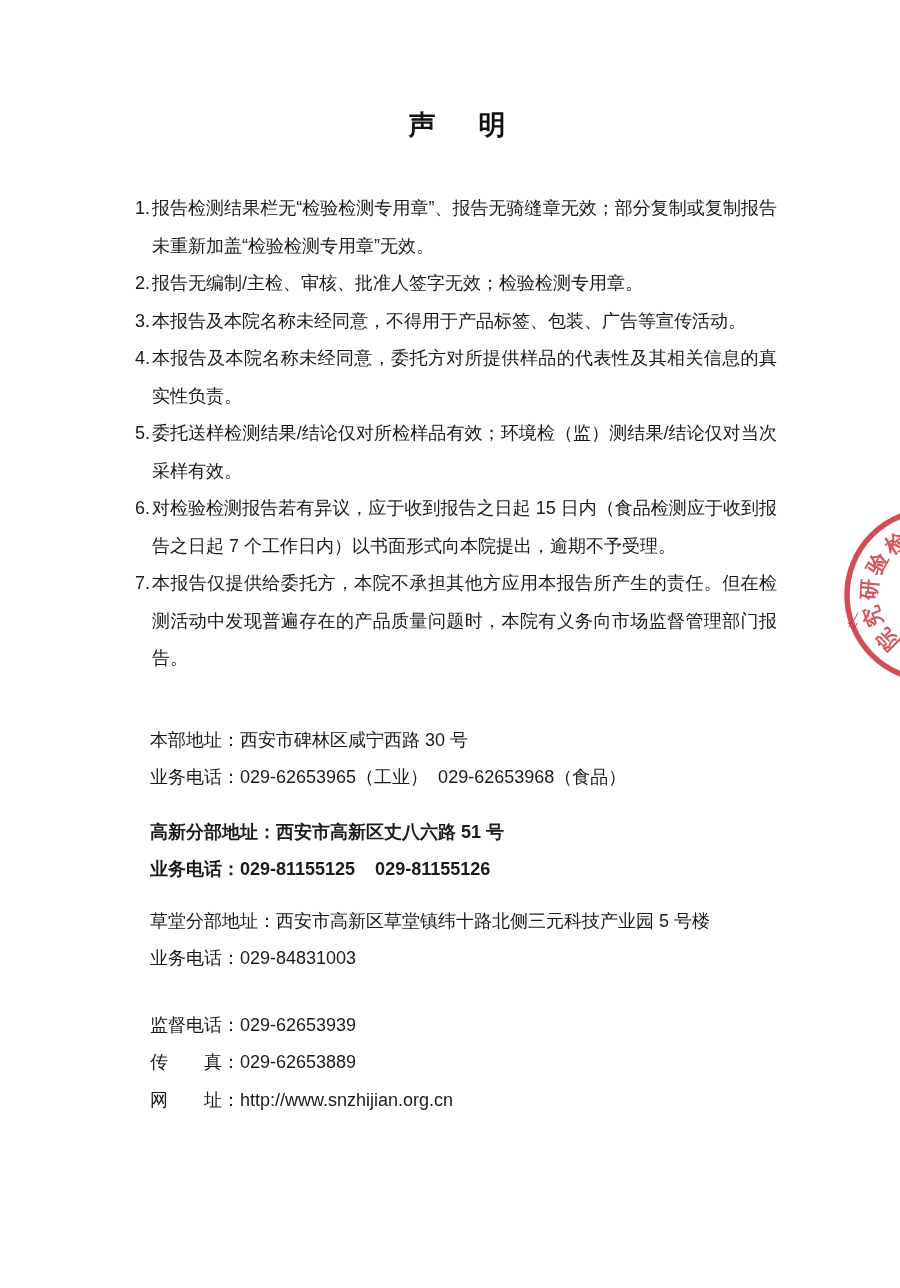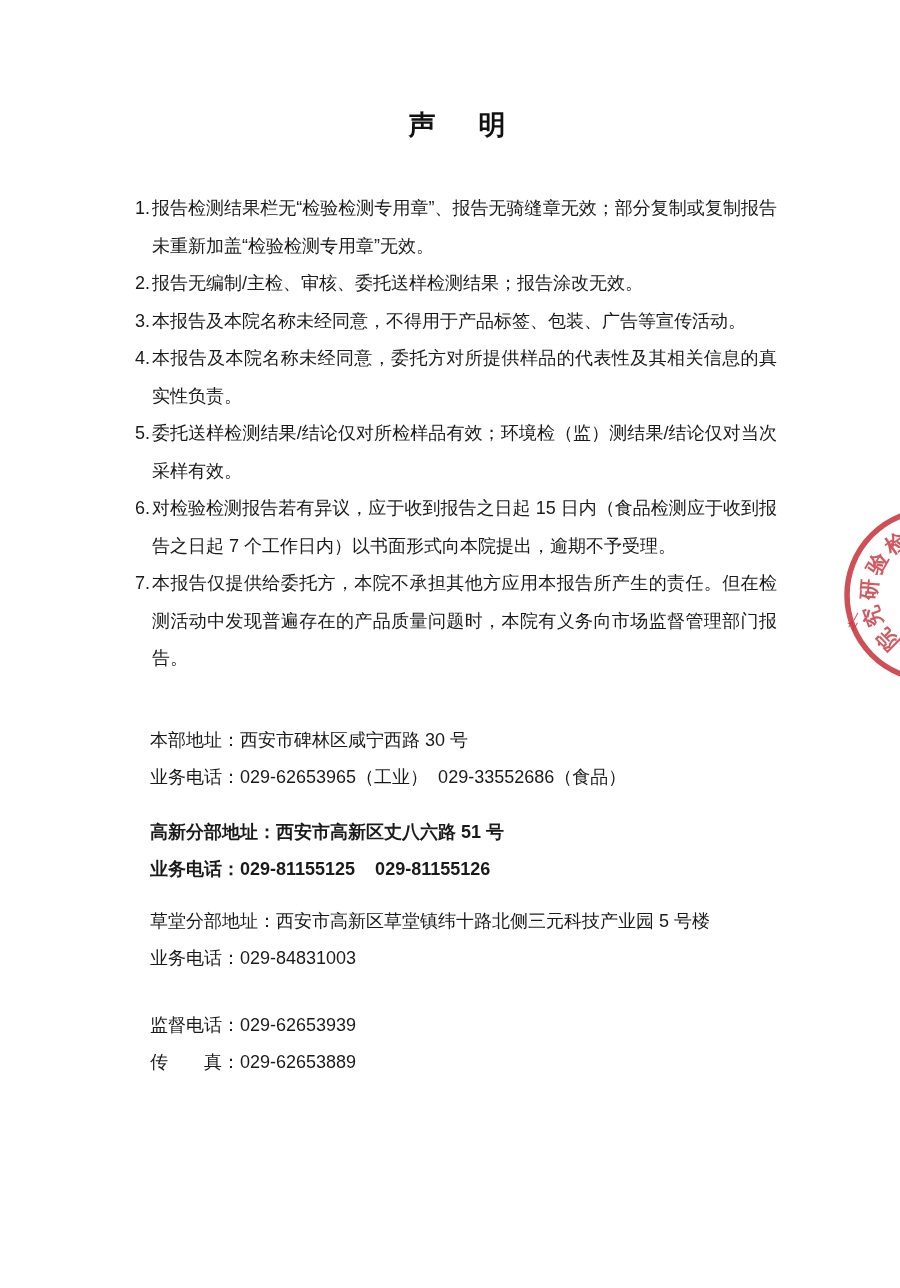--- a/index.html
+++ b/index.html
@@ -85,21 +85,21 @@
 
   <div class="content">
 
     <div class="list">
         <div class="item">
           <span class="num">1.</span>
           <span class="txt">报告检测结果栏无“检验检测专用章”、报告无骑缝章无效；部分复制或复制报告未重新加盖“检验检测专用章”无效。</span>
         </div>
         <div class="item">
           <span class="num">2.</span>
-          <span class="txt">报告无编制/主检、审核、委托送样检测结果；报告涂改无效。</span>
+          <span class="txt">报告无编制/主检、审核、批准人签字无效；检验检测专用章。</span>
         </div>
         <div class="item">
           <span class="num">3.</span>
           <span class="txt">本报告及本院名称未经同意，不得用于产品标签、包装、广告等宣传活动。</span>
         </div>
         <div class="item">
           <span class="num">4.</span>
           <span class="txt">本报告及本院名称未经同意，委托方对所提供样品的代表性及其相关信息的真实性负责。</span>
         </div>
         <div class="item">
@@ -112,33 +112,34 @@
         </div>
         <div class="item">
           <span class="num">7.</span>
           <span class="txt">本报告仅提供给委托方，本院不承担其他方应用本报告所产生的责任。但在检测活动中发现普遍存在的产品质量问题时，本院有义务向市场监督管理部门报告。</span>
         </div>
       </div>
 
     <div class="contacts">
         <div class="group g0">
           <div class="cline">本部地址：西安市碑林区咸宁西路 30 号</div>
-          <div class="cline">业务电话：029-62653965（工业）  029-33552686（食品）</div>
+          <div class="cline">业务电话：029-62653965（工业）  029-62653968（食品）</div>
         </div>
         <div class="group g1">
           <div class="cline">高新分部地址：西安市高新区丈八六路 51 号</div>
           <div class="cline">业务电话：029-81155125    029-81155126</div>
         </div>
         <div class="group g2">
           <div class="cline">草堂分部地址：西安市高新区草堂镇纬十路北侧三元科技产业园 5 号楼</div>
           <div class="cline">业务电话：029-84831003</div>
         </div>
         <div class="group g3">
           <div class="cline">监督电话：029-62653939</div>
           <div class="cline">传　　真：029-62653889</div>
+          <div class="cline">网　　址：http://www.snzhijian.org.cn</div>
         </div>
       </div>
 
   </div>
 
   <svg class="seal" viewBox="0 0 60 190" aria-hidden="true">
     <circle class="seal-ring" cx="92" cy="95" r="85"></circle>
     <g>
         <text class="seal-char" transform="translate(55.9 43.4) rotate(325)">检</text>
         <text class="seal-char" transform="translate(37.4 63.5) rotate(300)">验</text>

